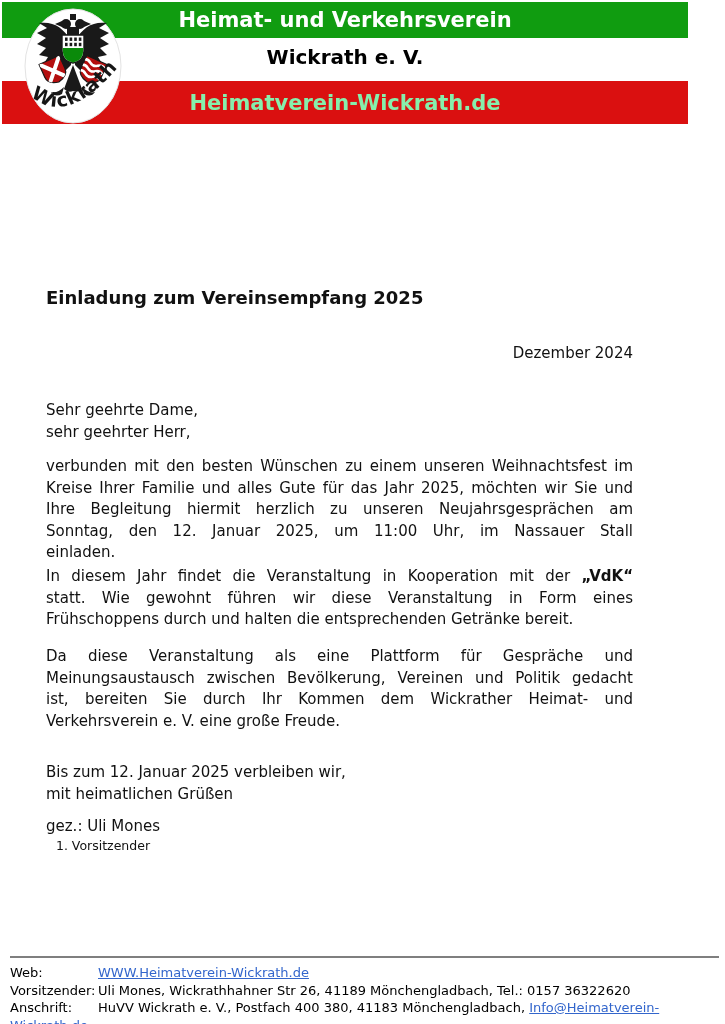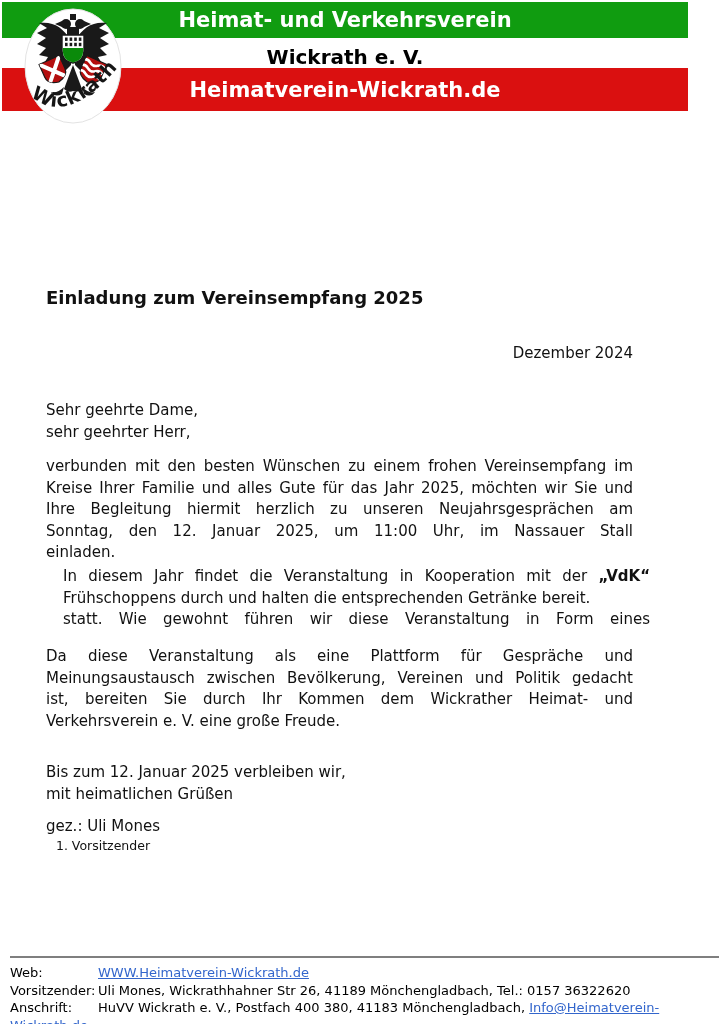--- a/index.html
+++ b/index.html
@@ -4,28 +4,28 @@
 <style>
   html,body{margin:0;padding:0;background:#fff;}
   .page{
     position:relative;width:725px;height:1024px;background:#fff;overflow:hidden;
     font-family:"DejaVu Sans","Liberation Sans",sans-serif;color:#111;
   }
   
   .bar{position:absolute;left:2px;width:686px;display:flex;align-items:center;justify-content:center;font-weight:bold;}
   .bar-green{top:2px;height:36px;background:var(--green,#109C10);color:#fff;font-size:21px;}
   .bar-white{top:42px;height:30px;background:#fff;color:#000;font-size:20px;}
-  .bar-red{top:68px;height:43px;background:var(--red,#DA1010);color:#ffffff;font-size:21px;}
+  .bar-red{top:81px;height:43px;background:var(--red,#DA1010);color:#86efac;font-size:21px;}
   .logo{position:absolute;left:23px;top:7px;width:100px;height:118px;z-index:2;}
   
   .title{position:absolute;left:46px;top:287px;font-size:18px;font-weight:bold;}
   .date{position:absolute;right:92px;top:344px;font-size:15px;}
   .block{position:absolute;left:46px;width:587px;font-size:15px;line-height:21.5px;}
   .greeting{top:400px;}
-  .p1{top:456px;} .p2{top:566px;margin-left:17px;} .p3{top:646px;}
+  .p1{top:456px;} .p2{top:566px;} .p3{top:646px;}
   .closing{top:737px;margin-top:25px;}
   .jline{text-align:justify;}
   .jline.stretch{text-align-last:justify;}
   .signature{position:absolute;left:46px;top:816px;}
   .sig-name{font-size:15px;line-height:21.5px;}
   .sig-role{font-size:12.5px;line-height:16px;text-align:center;}
   
   .rule{position:absolute;left:10px;right:6px;top:956px;height:2px;background:var(--rule,#7f7f7f);}
   .footer-rows{position:absolute;left:10px;top:964px;font-size:13px;line-height:17.5px;color:#000;}
   .flabel{display:inline-block;width:88px;}
@@ -104,30 +104,30 @@
 
   <div class="title">Einladung zum Vereinsempfang 2025</div>
   <div class="date">Dezember 2024</div>
 
   <div class="block greeting">
       <div class="jline"><span>Sehr geehrte Dame,</span></div>
       <div class="jline"><span>sehr geehrter Herr,</span></div>
     </div>
 
   <div class="block p1">
-      <div class="jline stretch"><span>verbunden mit den besten Wünschen zu einem frohen Vereinsempfang im</span></div>
+      <div class="jline stretch"><span>verbunden mit den besten Wünschen zu einem unseren Weihnachtsfest im</span></div>
       <div class="jline stretch"><span>Kreise Ihrer Familie und alles Gute für das Jahr 2025, möchten wir Sie und</span></div>
       <div class="jline stretch"><span>Ihre Begleitung hiermit herzlich zu unseren Neujahrsgesprächen am</span></div>
       <div class="jline stretch"><span>Sonntag, den </span><span style="font-weight: normal;">12. Januar 2025, um 11:00 Uhr</span><span>, im Nassauer Stall</span></div>
       <div class="jline"><span>einladen.</span></div>
     </div>
   <div class="block p2">
       <div class="jline stretch"><span>In diesem Jahr findet die Veranstaltung in Kooperation mit der </span><span style="font-weight: bold;">„VdK“</span></div>
+      <div class="jline stretch"><span>statt. Wie gewohnt führen wir diese Veranstaltung in Form eines</span></div>
       <div class="jline"><span>Frühschoppens durch und halten die entsprechenden Getränke bereit.</span></div>
-      <div class="jline stretch"><span>statt. Wie gewohnt führen wir diese Veranstaltung in Form eines</span></div>
     </div>
   <div class="block p3">
       <div class="jline stretch"><span>Da diese Veranstaltung als eine Plattform für Gespräche und</span></div>
       <div class="jline stretch"><span>Meinungsaustausch zwischen Bevölkerung, Vereinen und Politik gedacht</span></div>
       <div class="jline stretch"><span>ist, bereiten Sie durch Ihr Kommen dem Wickrather Heimat- und</span></div>
       <div class="jline"><span>Verkehrsverein e. V.  eine große Freude.</span></div>
     </div>
 
   <div class="block closing">
       <div class="jline"><span>Bis zum 12. Januar 2025 verbleiben wir,</span></div>

